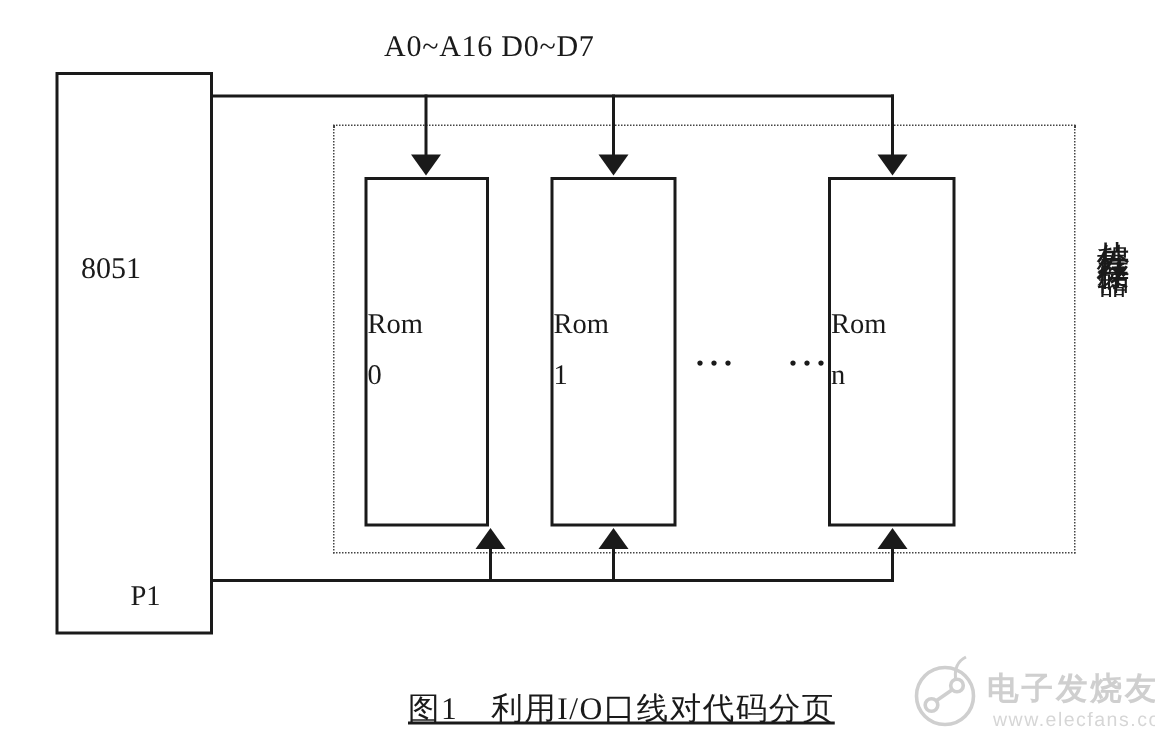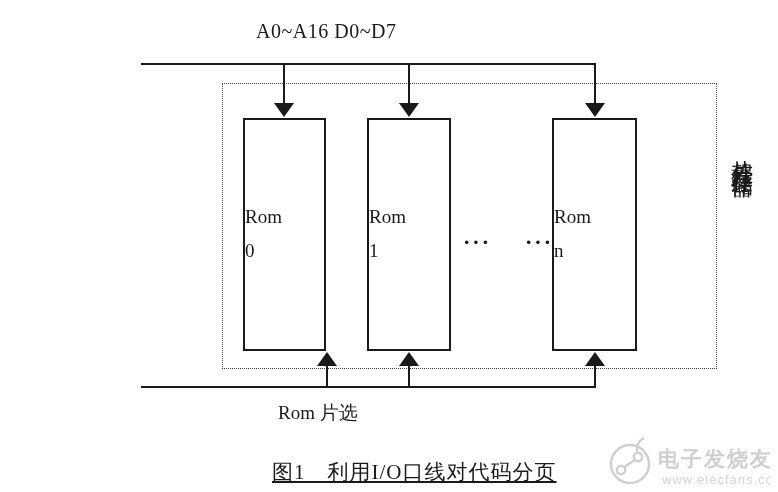--- a/index.html
+++ b/index.html
@@ -30,20 +30,24 @@
   .caption{font-size:21px;letter-spacing:1px;}
   .watermark{position:absolute;color:var(--watermark-gray);}
 </style>
 </head>
 <body>
 
 <div id="stage">
 
   <span class="lbl" style="left:244px;top:20px;font-size:20px;letter-spacing:0.5px;">A0~A16 D0~D7</span>
 
+  <div class="box" style="left:25px;top:48px;width:105px;height:375px;">
+    <span class="lbl" style="left:15px;top:118px;font-size:20px;">8051</span>
+    <span class="lbl" style="left:48px;top:337px;font-size:19px;">P1</span>
+  </div>
 
   <div class="dotted-box" style="left:210px;top:83px;width:495px;height:286px;"></div>
 
   <div class="line" style="left:129px;top:63px;width:455px;height:2px;"></div>
   <div class="line" style="left:271px;top:63px;width:2px;height:41px;"></div>
   <div class="line" style="left:396px;top:63px;width:2px;height:41px;"></div>
   <div class="line" style="left:582px;top:63px;width:2px;height:41px;"></div>
   <div class="arrow-down" style="left:262px;top:103px;"></div>
   <div class="arrow-down" style="left:387px;top:103px;"></div>
   <div class="arrow-down" style="left:573px;top:103px;"></div>
@@ -65,21 +69,20 @@
   <span class="ellipsis" style="left:513px;top:229px;">···</span>
 
   <div class="line" style="left:129px;top:386px;width:455px;height:2px;"></div>
   <div class="line" style="left:314px;top:366px;width:2px;height:21px;"></div>
   <div class="line" style="left:396px;top:366px;width:2px;height:21px;"></div>
   <div class="line" style="left:582px;top:366px;width:2px;height:21px;"></div>
   <div class="arrow-up" style="left:305px;top:352px;"></div>
   <div class="arrow-up" style="left:387px;top:352px;"></div>
   <div class="arrow-up" style="left:573px;top:352px;"></div>
 
-  <span class="lbl" style="left:266px;top:400px;font-size:19px;">Rom 片选</span>
 
   <span class="vertical-label" style="left:719px;top:142px;">片外程序存储器</span>
 
   <span class="lbl caption" style="left:260px;top:458px;text-decoration:underline;">图1　利用I/O口线对代码分页</span>
 
   <div class="watermark" style="left:596px;top:434px;width:162px;height:56px;">
     <svg width="162" height="56" viewBox="0 0 162 56">
       <g stroke="#cfcfcf" fill="none" stroke-width="2.4">
         <circle cx="22" cy="30" r="19"></circle>
         <path d="M36 4 q-8 4 -7 14" stroke-width="2"></path>

